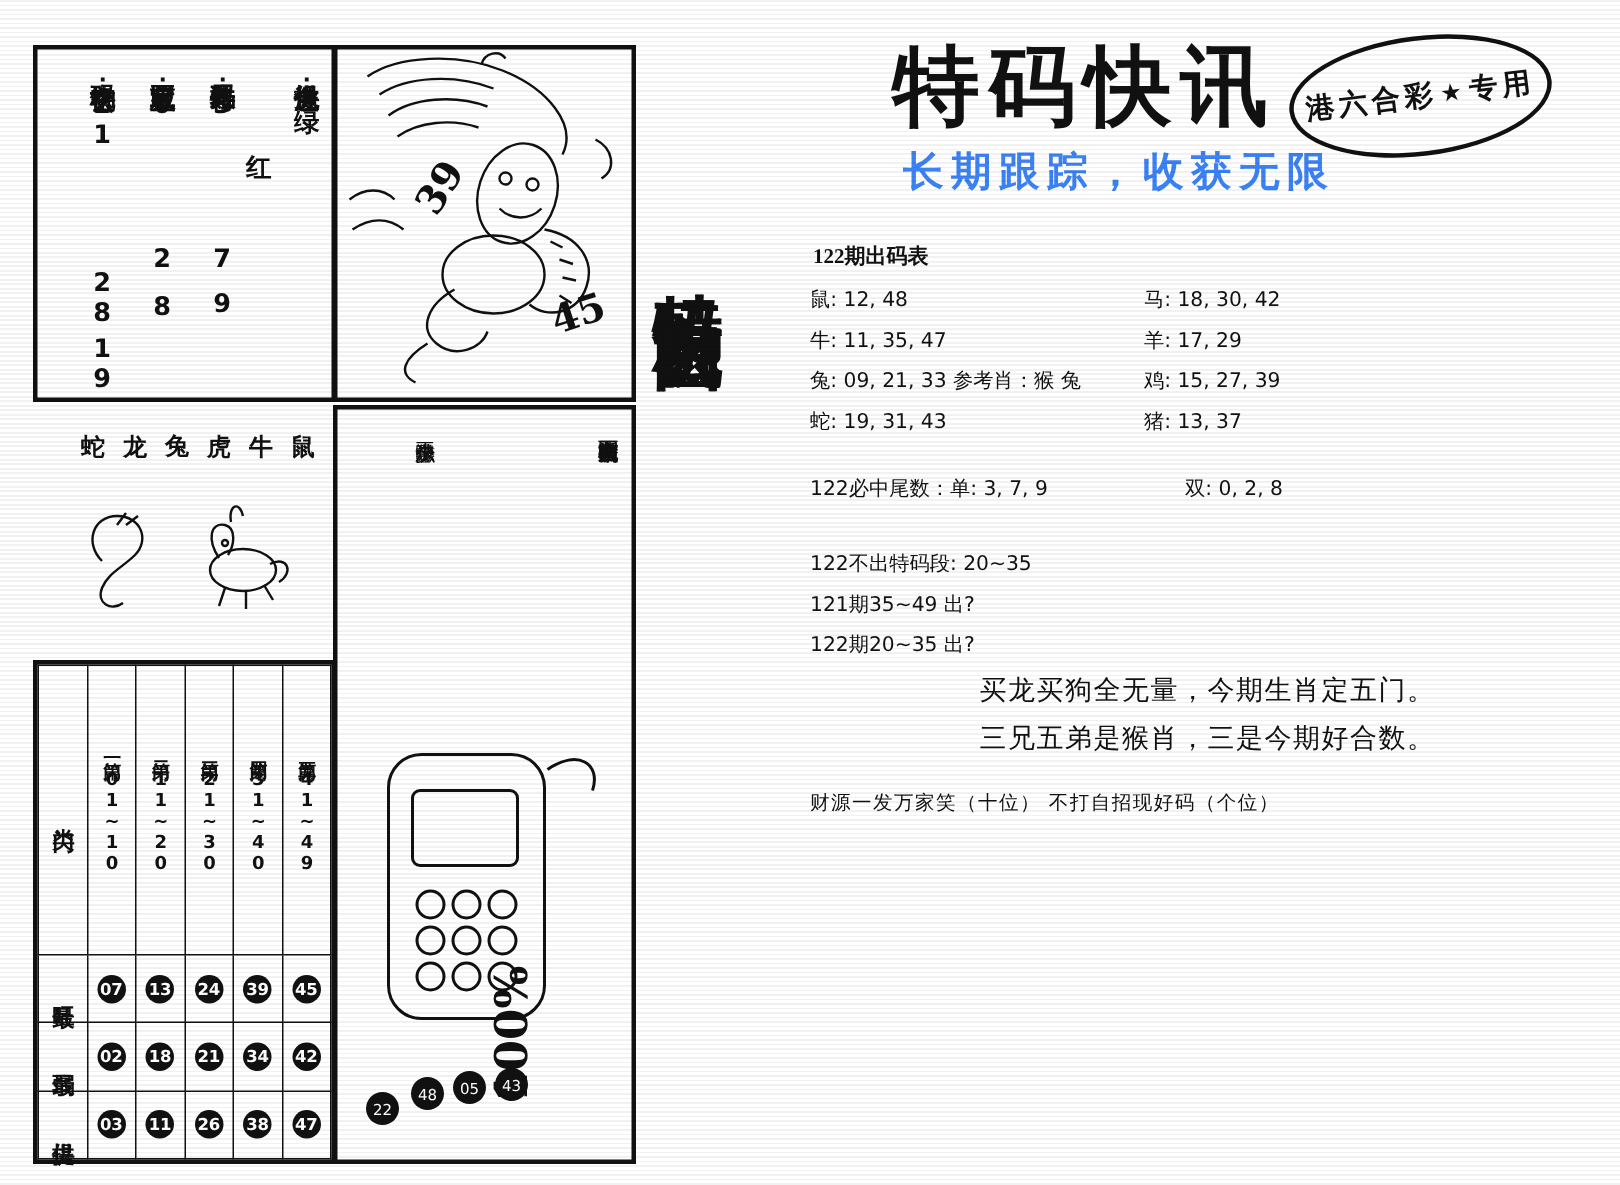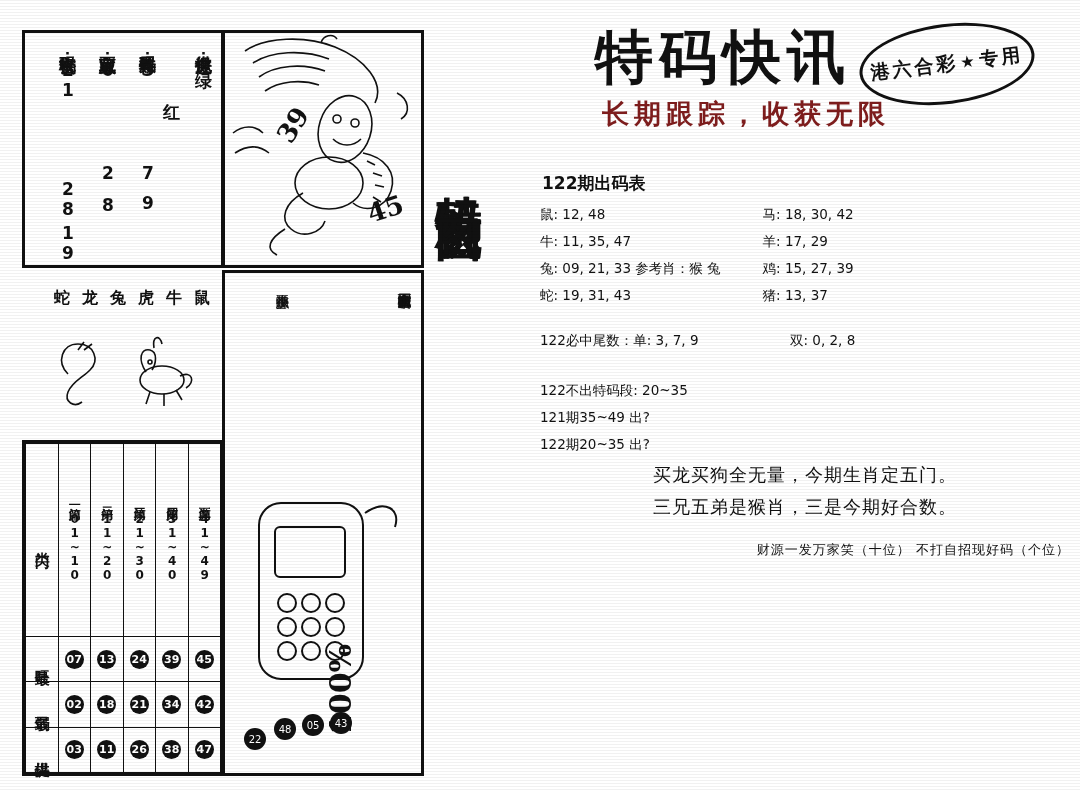--- a/index.html
+++ b/index.html
@@ -65,46 +65,46 @@
   .masthead{position:relative;height:120px;}
   .mast-title{
     font-family:"DejaVu Serif", serif;
     font-size:58px;font-weight:bold;letter-spacing:6px;
     line-height:1;margin:8px 0 0 55px;
     color:#111;
   }
   .mast-sub{
     font-family:"DejaVu Serif", serif;
     font-size:27px;font-weight:bold;letter-spacing:5px;
-    margin:10px 0 0 62px;color:#7f1d1d;
+    margin:10px 0 0 62px;color:#3b82f6;
   }
   .stamp{
     position:absolute;right:35px;top:-4px;width:170px;height:74px;
     border:3px solid #111;border-radius:50%/50%;
     transform:rotate(-7deg);
     display:flex;align-items:center;justify-content:center;
     font-size:19px;font-weight:bold;letter-spacing:3px;
     font-family:"DejaVu Serif", serif;
   }
   .stamp .star{font-size:14px;margin:0 3px;}
 
-  .sect-title{font-size:17px;margin:24px 0 6px 2px;font-weight:bold;}
+  .sect-title{font-size:14px;margin:14px 0 6px 2px;font-weight:bold;font-family:Liberation Serif, serif;}
 
   .zlist{width:100%;border-collapse:collapse;}
   .zlist td{font-size:13.5px;padding:4.5px 0;vertical-align:top;}
   .zlist td.c1{width:42%;}
   .zlist td.c2{width:58%;}
 
   .tailrow{font-size:13.5px;margin:5px 0;display:flex;}
   .tailrow .lbl{width:250px;}
   .tailrow .rgt{}
 
   .qline{font-size:13.5px;margin:9px 0;}
   .poem{font-size:18px;text-align:center;margin:8px 0 0 0;letter-spacing:1px;}
-  .foot{font-size:13px;text-align:right;margin-top:22px;letter-spacing:1px;}
+  .foot{font-size:13px;text-align:left;margin-top:22px;letter-spacing:1px;}
 
   .gap{height:18px;}
 
   
   .grain{position:absolute;inset:0;pointer-events:none;opacity:.055;
     background-image:repeating-linear-gradient(0deg,#000 0 1px,transparent 1px 3px);}
 </style>
 </head>
 <body>
 

